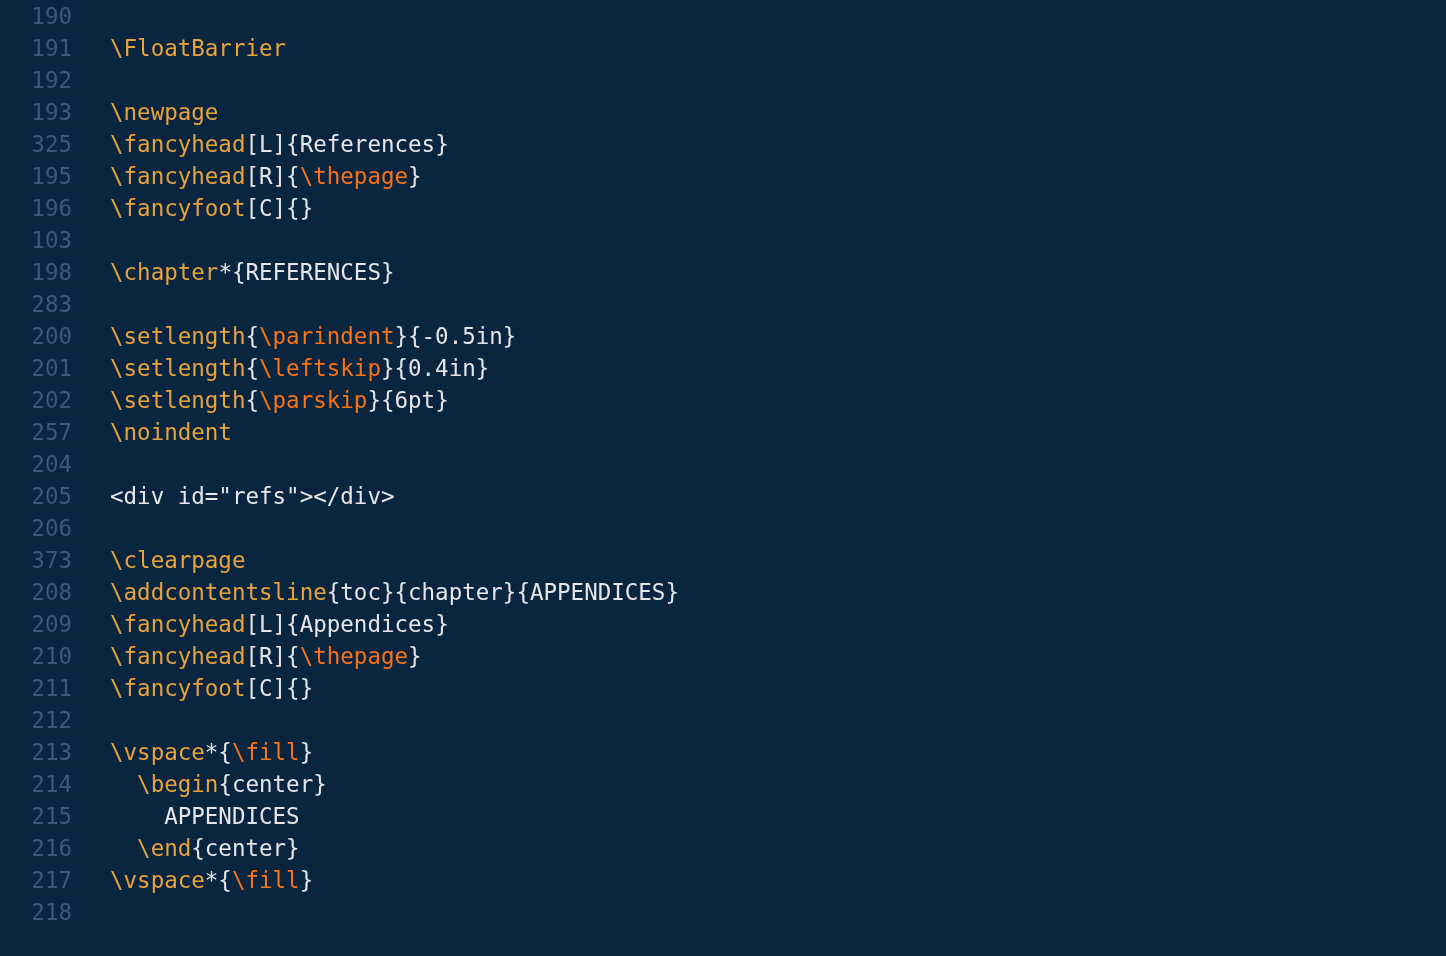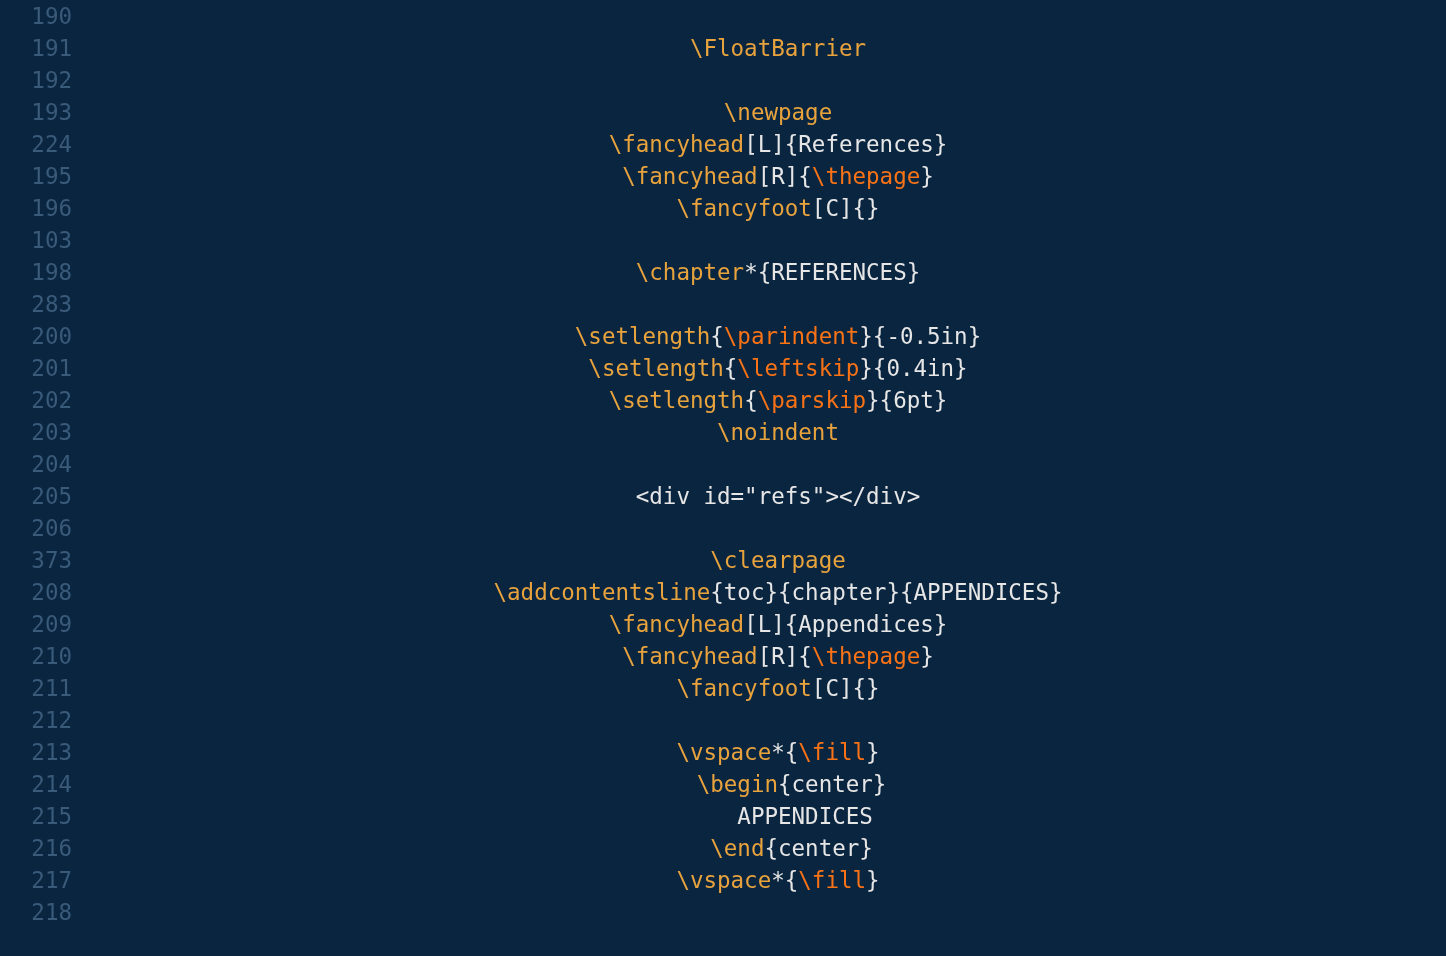--- a/index.html
+++ b/index.html
@@ -22,48 +22,47 @@
   padding-right: 18px;
   text-align: right;
   color: #3a5a7a;
   user-select: none;
   flex-shrink: 0;
 }
 .code {
   flex: 1;
   white-space: pre;
   padding-left: 0;
-  text-align: center;
 }
 .line { height: 32px; margin-left: 20px; }
 .tok-cmd { color: #e8a33d; }
 .tok-brace { color: #e6e6e6; }
 .tok-text { color: #e6e6e6; }
 .tok-cmd2 { color: #f97316; }
 .tok-ind { color: #e6e6e6; }
 </style>
 </head>
 <body>
 
 <div class="editor">
   <div class="gutter">
       <div class="line">190</div>
       <div class="line">191</div>
       <div class="line">192</div>
       <div class="line">193</div>
-      <div class="line">224</div>
+      <div class="line">325</div>
       <div class="line">195</div>
       <div class="line">196</div>
       <div class="line">103</div>
       <div class="line">198</div>
       <div class="line">283</div>
       <div class="line">200</div>
       <div class="line">201</div>
       <div class="line">202</div>
-      <div class="line">203</div>
+      <div class="line">257</div>
       <div class="line">204</div>
       <div class="line">205</div>
       <div class="line">206</div>
       <div class="line">373</div>
       <div class="line">208</div>
       <div class="line">209</div>
       <div class="line">210</div>
       <div class="line">211</div>
       <div class="line">212</div>
       <div class="line">213</div>

